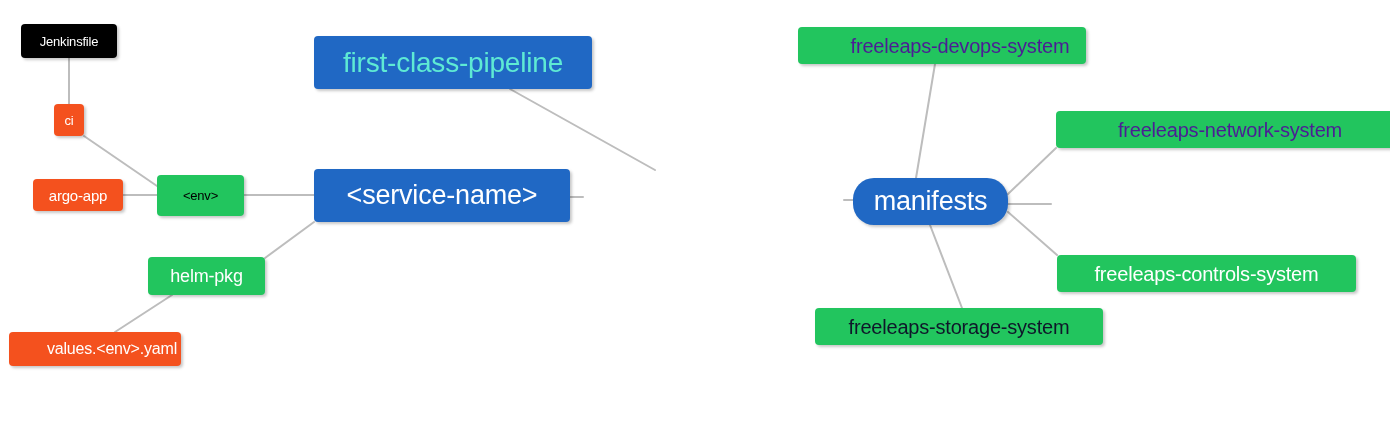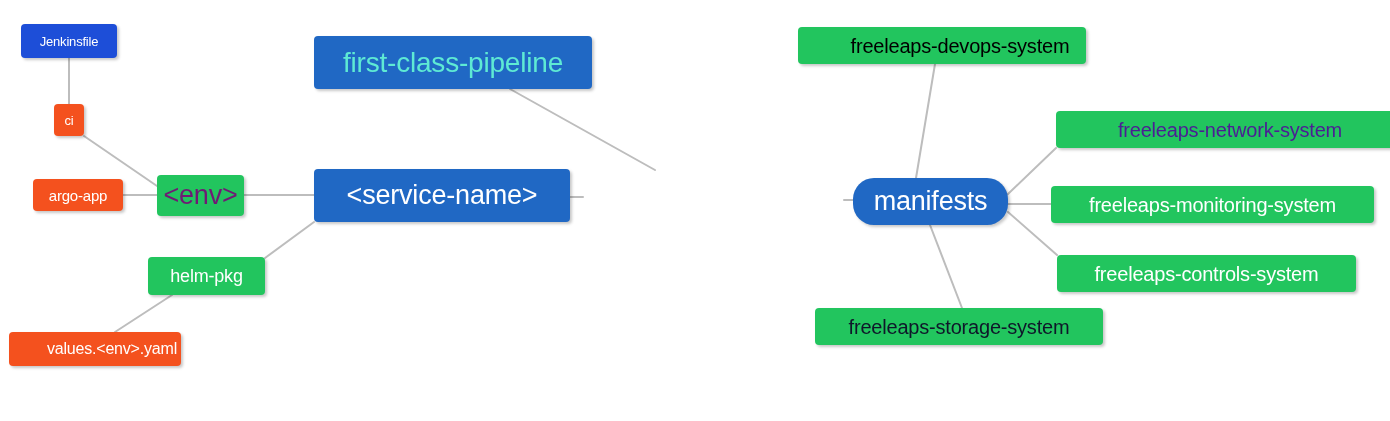--- a/index.html
+++ b/index.html
@@ -61,28 +61,27 @@
       <line x1="570" y1="197" x2="583" y2="197" stroke="#bdbdbd" stroke-width="2" stroke-linecap="round"></line>
       <line x1="510" y1="89" x2="655" y2="170" stroke="#bdbdbd" stroke-width="2" stroke-linecap="round"></line>
       <line x1="844" y1="200" x2="853" y2="200" stroke="#bdbdbd" stroke-width="2" stroke-linecap="round"></line>
       <line x1="916" y1="178" x2="935" y2="64" stroke="#bdbdbd" stroke-width="2" stroke-linecap="round"></line>
       <line x1="1008" y1="194" x2="1056" y2="148" stroke="#bdbdbd" stroke-width="2" stroke-linecap="round"></line>
       <line x1="1008" y1="204" x2="1051" y2="204" stroke="#bdbdbd" stroke-width="2" stroke-linecap="round"></line>
       <line x1="1008" y1="212" x2="1057" y2="255" stroke="#bdbdbd" stroke-width="2" stroke-linecap="round"></line>
       <line x1="930" y1="225" x2="962" y2="308" stroke="#bdbdbd" stroke-width="2" stroke-linecap="round"></line>
     </svg>
   <div id="nodes">
-      <div class="node" style="left: 21px; top: 24px; width: 96px; height: 34px; background: #1d4ed8; font-size: 13px; color: rgb(255, 255, 255);">Jenkinsfile</div>
+      <div class="node" style="left: 21px; top: 24px; width: 96px; height: 34px; background: #000000; font-size: 13px; color: rgb(255, 255, 255);">Jenkinsfile</div>
       <div class="node" style="left: 54px; top: 104px; width: 30px; height: 32px; background: rgb(244, 81, 30); font-size: 13px; color: rgb(255, 255, 255);">ci</div>
       <div class="node" style="left: 33px; top: 179px; width: 90px; height: 32px; background: rgb(244, 81, 30); font-size: 15px; color: rgb(255, 255, 255);">argo-app</div>
-      <div class="node" style="left: 157px; top: 175px; width: 87px; height: 41px; background: rgb(34, 197, 94); font-size: 27px; color: #701a75;">&lt;env&gt;</div>
+      <div class="node" style="left: 157px; top: 175px; width: 87px; height: 41px; background: rgb(34, 197, 94); font-size: 13px; color: #000000;">&lt;env&gt;</div>
       <div class="node" style="left: 148px; top: 257px; width: 117px; height: 38px; background: rgb(34, 197, 94); font-size: 18px; color: rgb(255, 255, 255);">helm-pkg</div>
       <div class="node" style="left: 9px; top: 332px; width: 172px; height: 34px; background: rgb(244, 81, 30); font-size: 16px; color: rgb(255, 255, 255); padding-left: 34px;">values.&lt;env&gt;.yaml</div>
       <div class="node" style="left: 314px; top: 36px; width: 278px; height: 53px; background: rgb(32, 104, 196); font-size: 28px; color: #5eead4;">first-class-pipeline</div>
       <div class="node" style="left: 314px; top: 169px; width: 256px; height: 53px; background: rgb(32, 104, 196); font-size: 27px; color: rgb(255, 255, 255);">&lt;service-name&gt;</div>
       <div class="node" style="left: 853px; top: 178px; width: 155px; height: 47px; background: rgb(32, 104, 196); font-size: 27px; color: rgb(255, 255, 255); border-radius: 21px;">manifests</div>
-      <div class="node" style="left: 798px; top: 27px; width: 288px; height: 37px; background: rgb(34, 197, 94); font-size: 20px; color: #000000; padding-left: 36px;">freeleaps-devops-system</div>
+      <div class="node" style="left: 798px; top: 27px; width: 288px; height: 37px; background: rgb(34, 197, 94); font-size: 20px; color: #4c1d95; padding-left: 36px;">freeleaps-devops-system</div>
       <div class="node" style="left: 1056px; top: 111px; width: 348px; height: 37px; background: rgb(34, 197, 94); font-size: 20px; color: #4c1d95; text-align: center;">freeleaps-network-system</div>
-      <div class="node" style="left: 1051px; top: 186px; width: 323px; height: 37px; background: rgb(34, 197, 94); font-size: 20px; color: rgb(255, 255, 255);">freeleaps-monitoring-system</div>
       <div class="node" style="left: 1057px; top: 255px; width: 299px; height: 37px; background: rgb(34, 197, 94); font-size: 20px; color: rgb(255, 255, 255);">freeleaps-controls-system</div>
       <div class="node" style="left: 815px; top: 308px; width: 288px; height: 37px; background: rgb(34, 197, 94); font-size: 20px; color: #0f172a;">freeleaps-storage-system</div>
     </div>
 </div>
 
 </body></html>

